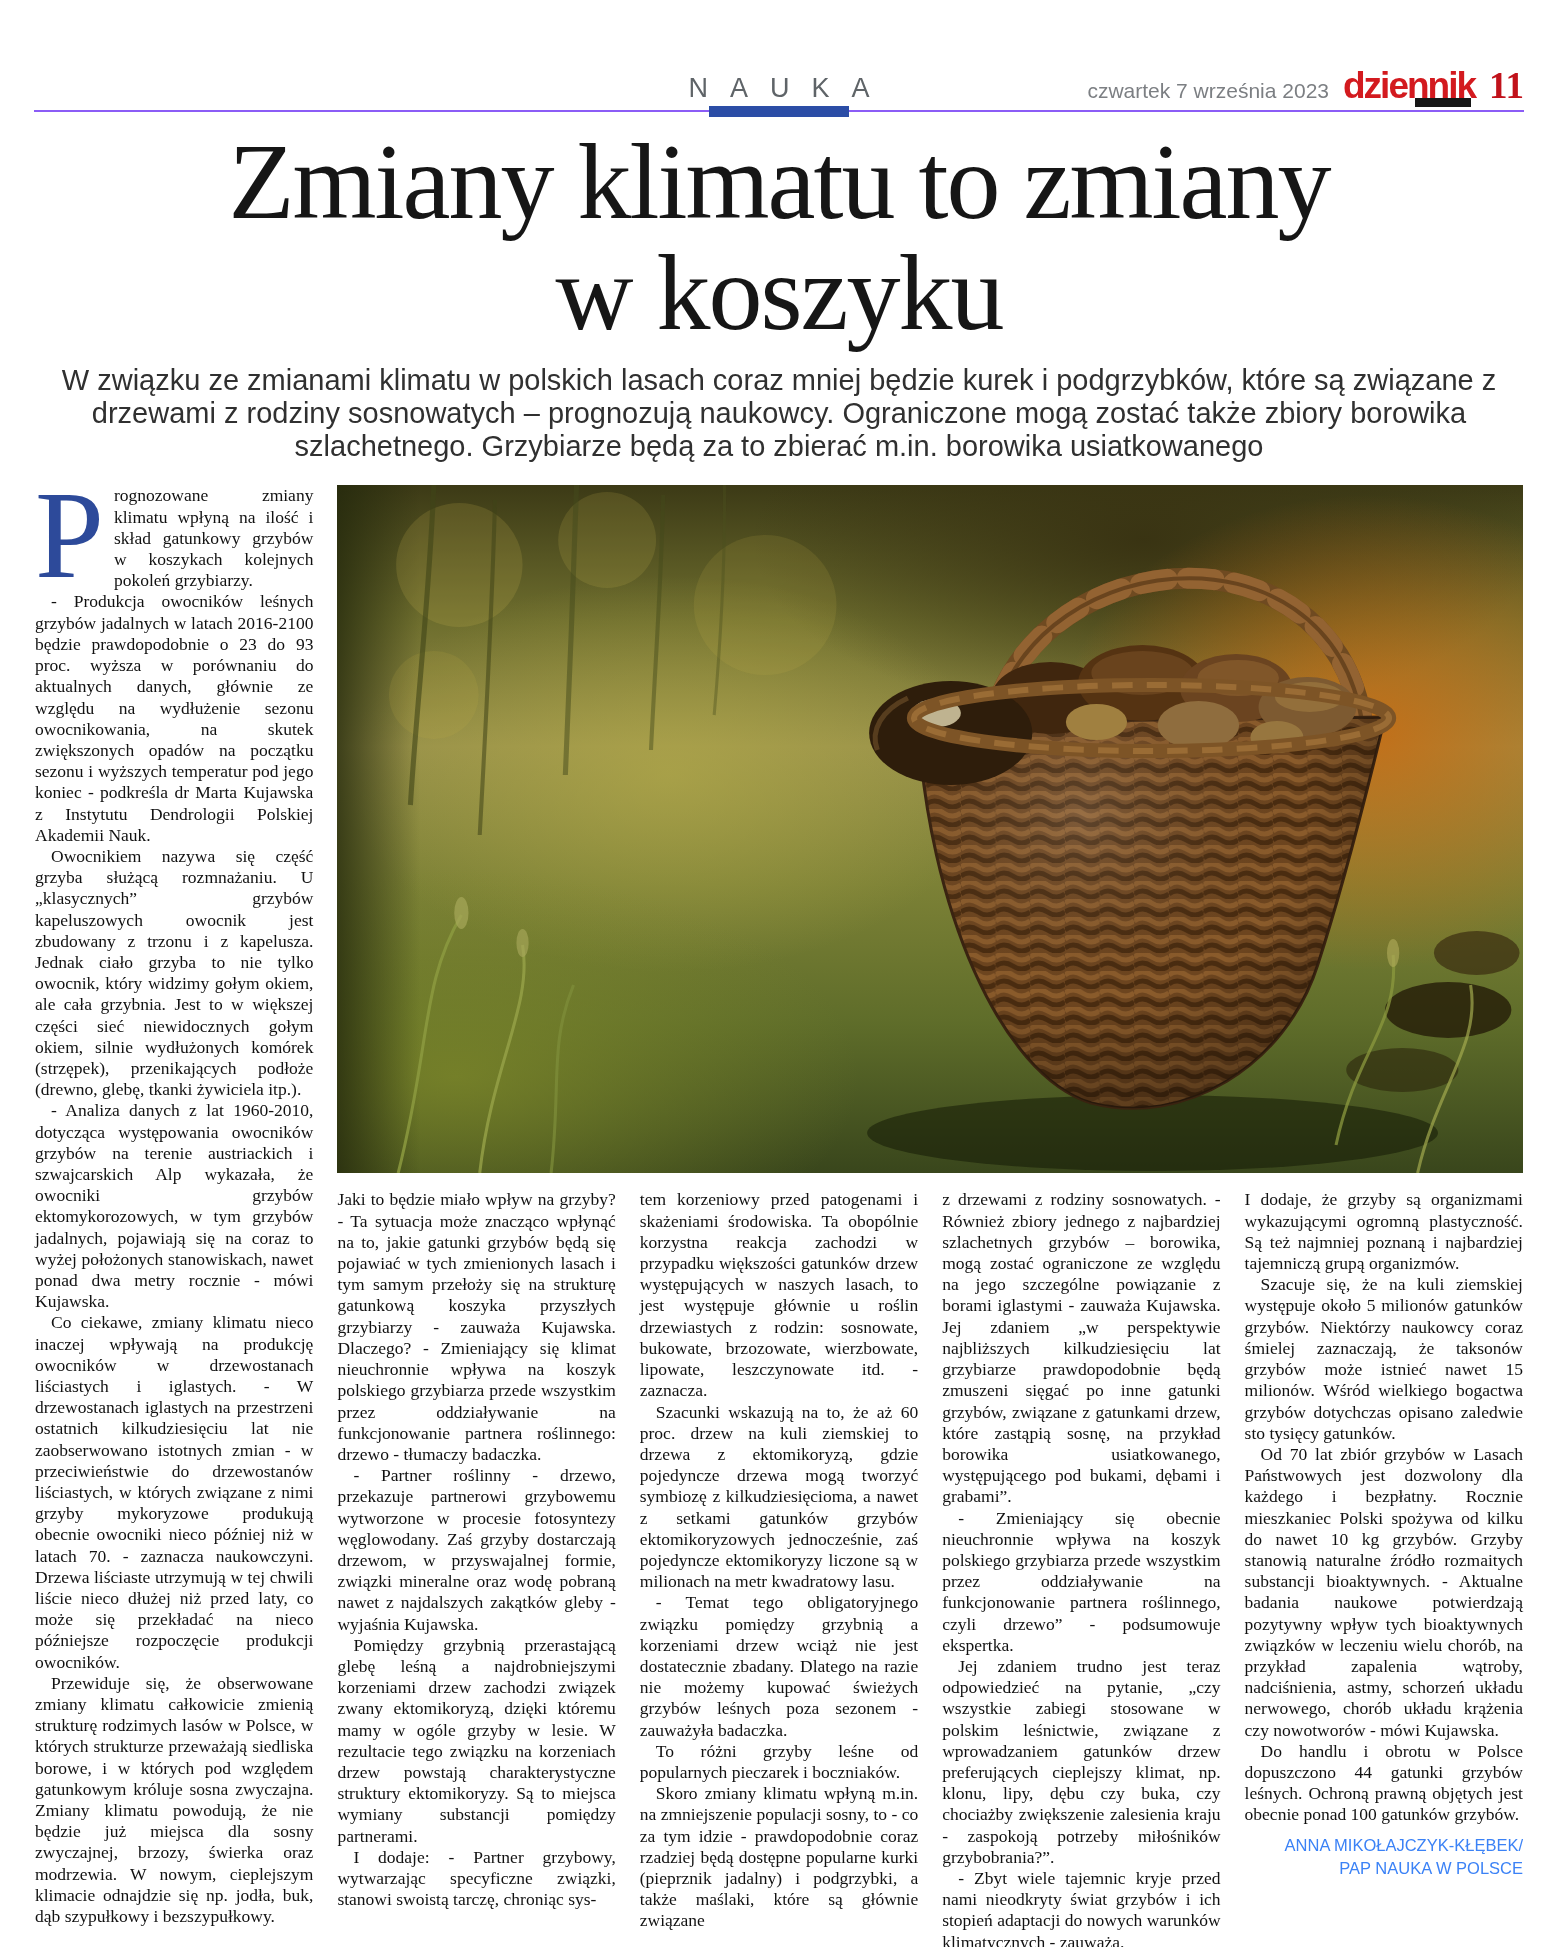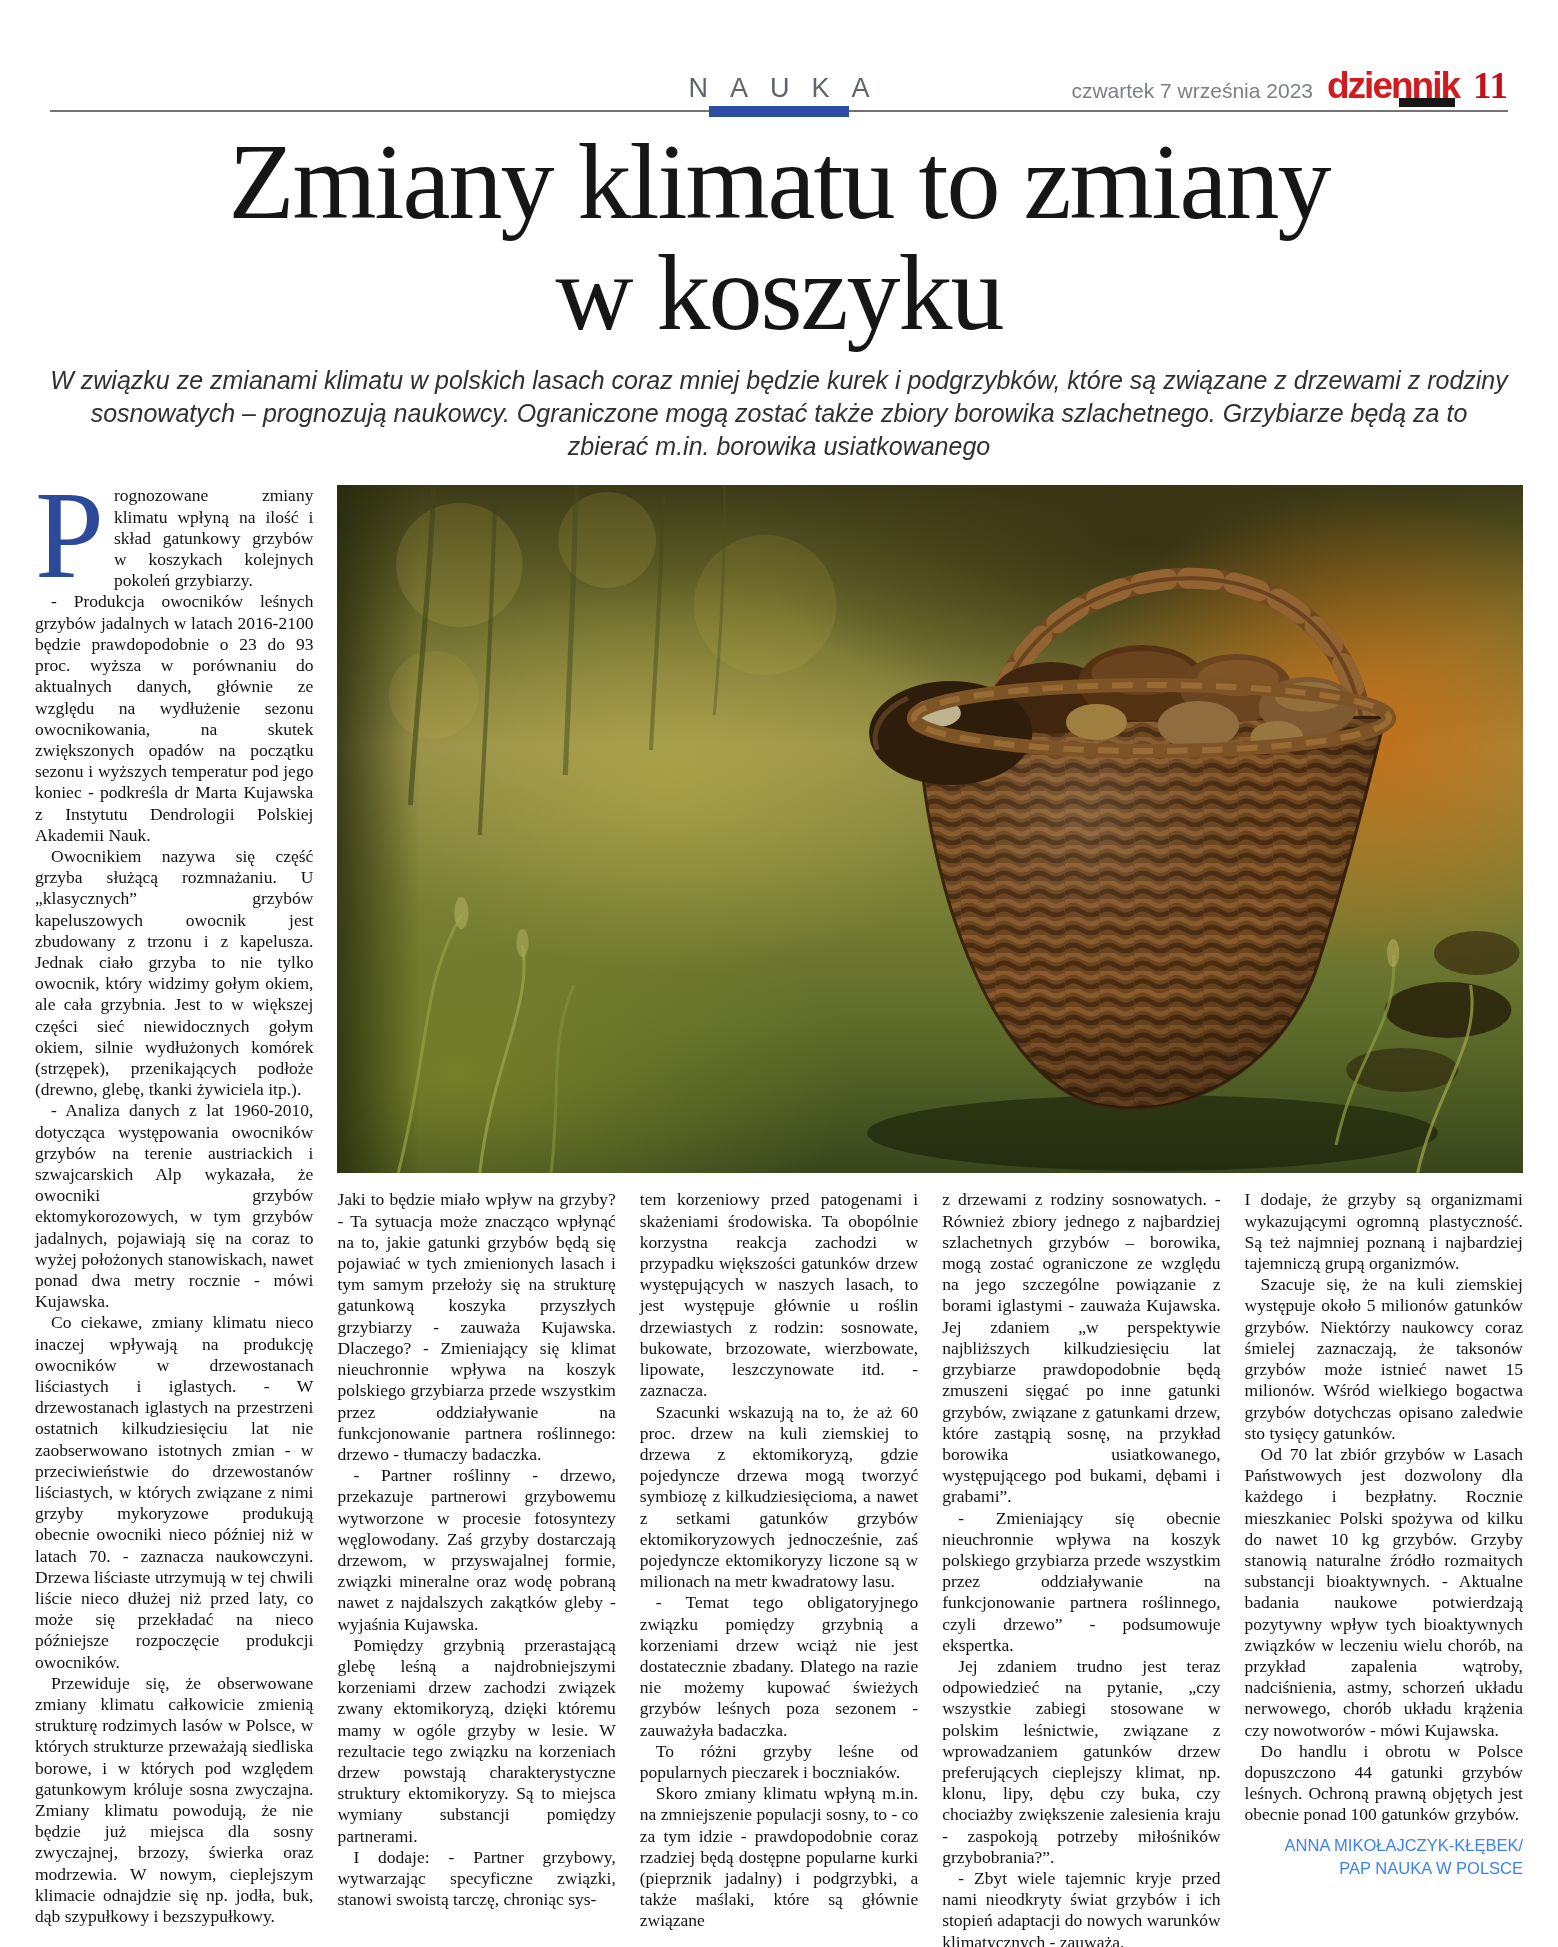--- a/index.html
+++ b/index.html
@@ -8,23 +8,23 @@
     width:1558px;height:1947px;
     background:#ffffff;
     margin:0 auto;
     overflow:hidden;
     font-family:"Liberation Serif",serif;
     color:#111;
   }
   
   .header{
     position:relative;
-    margin:0 50px;
+    margin:0 34px;
     height:110px;
-    border-bottom:2px solid #737373;
+    border-bottom:2px solid #8b5cf6;
   }
   .section-label{
     position:absolute;left:50%;bottom:6px;transform:translateX(-50%);
     font-family:"Liberation Sans",sans-serif;
     font-size:27px;letter-spacing:22px;padding-left:22px;
     color:#5f6468;font-weight:400;
   }
   .section-underline{
     position:absolute;left:50%;bottom:-7px;transform:translateX(-50%);
     width:140px;height:11px;background:#2b4da6;z-index:2;
@@ -57,21 +57,21 @@
     text-align:center;
     font-family:"Liberation Serif",serif;
     font-size:108px;line-height:1.03;letter-spacing:-2px;
     color:#161616;font-weight:normal;
   }
   .lede{
     margin:16px auto 0;
     width:1460px;
     text-align:center;
     font-family:"Liberation Sans",sans-serif;
-    font-size:25px;line-height:33px;color:#303030;font-style:italic;
+    font-size:29px;line-height:33px;color:#303030;
   }
   
   .content{
     margin:22px 35px 0;
     display:grid;
     grid-template-columns:repeat(5,1fr);
     column-gap:24px;row-gap:16px;
     align-items:start;
   }
   .col{font-size:17.5px;line-height:21.2px;text-align:justify;}

